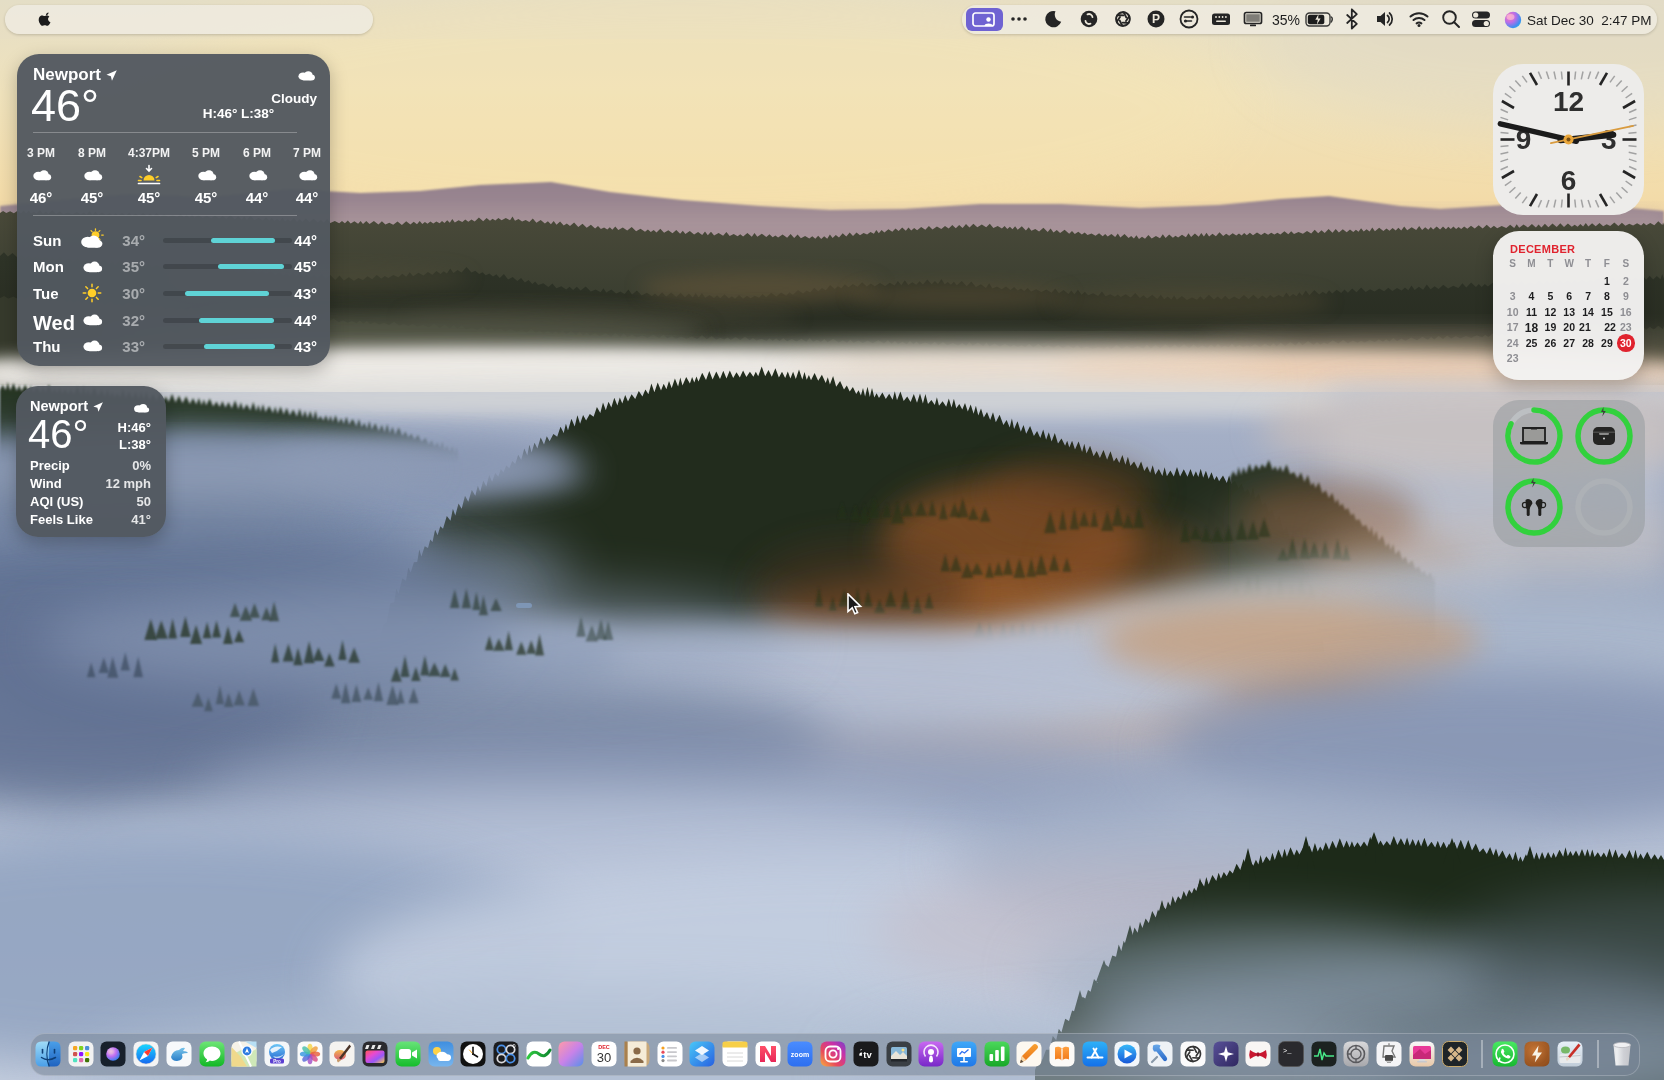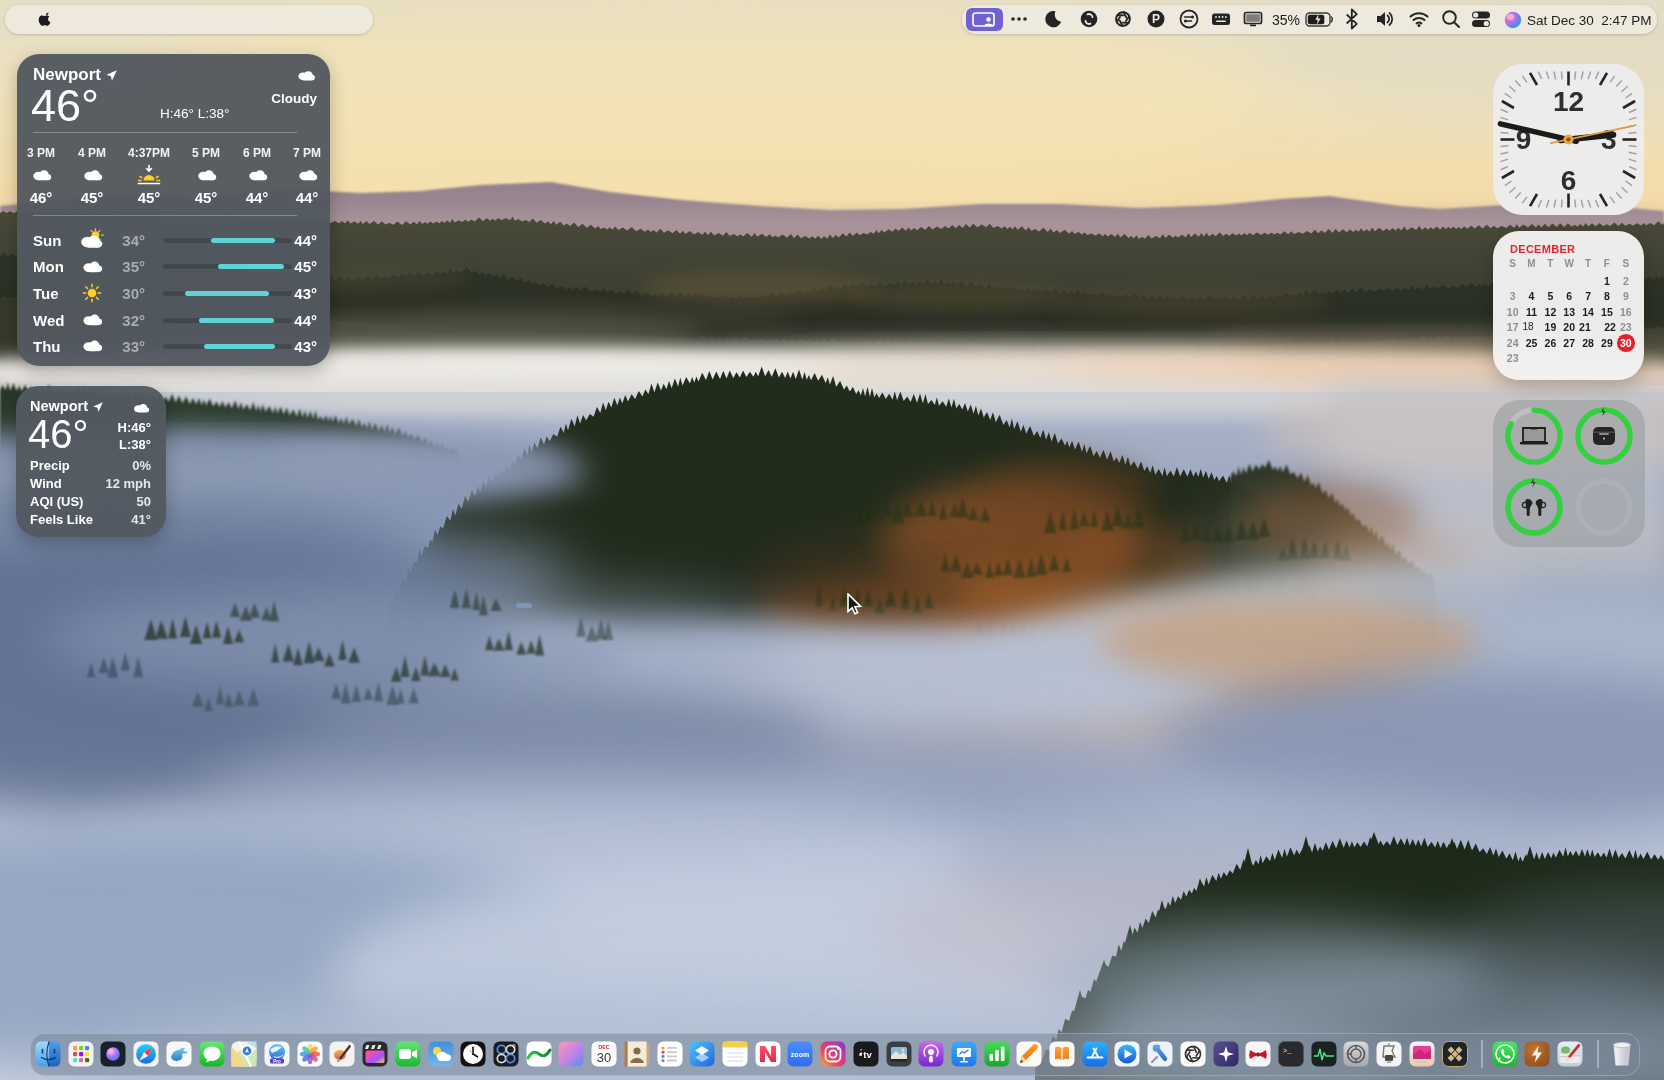--- a/index.html
+++ b/index.html
@@ -406,25 +406,25 @@
 <div style="position:absolute;left:31px;top:80px;font-size:45px;font-weight:400;color:#fff">46°</div>
 <svg style="position:absolute;left:296.0px;top:69.0px" width="20" height="12" viewBox="0 0 100 62">
 <g fill="#fff" opacity="1">
         <ellipse cx="35" cy="38" rx="24" ry="20"></ellipse>
         <ellipse cx="62" cy="32" rx="22" ry="21"></ellipse>
         <ellipse cx="78" cy="44" rx="18" ry="15"></ellipse>
         <rect x="30" y="40" width="50" height="19" rx="9"></rect>
       </g>
     </svg>
 <div style="position:absolute;left:160px;top:91px;width:157px;text-align:right;font-size:13.5px;font-weight:bold;color:#fff">Cloudy</div>
-<div style="position:absolute;left:160px;top:106px;width:157px;text-align:left;font-size:13.5px;font-weight:normal;color:#fff">H:46° L:38°</div>
+<div style="position:absolute;left:160px;top:106px;width:157px;text-align:center;font-size:13.5px;font-weight:bold;color:#fff">H:46° L:38°</div>
 <div style="position:absolute;left:33px;top:132px;width:264px;height:1px;background:rgba(255,255,255,0.28)"></div>
 <div style="position:absolute;left:11px;top:146px;width:60px;text-align:center;font-size:12px;font-weight:bold;color:rgba(255,255,255,0.92)">3 PM</div>
 <div style="position:absolute;left:11px;top:189px;width:60px;text-align:center;font-size:15px;font-weight:bold;color:#fff">46°</div>
-<div style="position:absolute;left:62px;top:146px;width:60px;text-align:center;font-size:12px;font-weight:bold;color:rgba(255,255,255,0.92)">4 PM</div>
+<div style="position:absolute;left:62px;top:146px;width:60px;text-align:center;font-size:12px;font-weight:bold;color:rgba(255,255,255,0.92)">8 PM</div>
 <div style="position:absolute;left:62px;top:189px;width:60px;text-align:center;font-size:15px;font-weight:bold;color:#fff">45°</div>
 <div style="position:absolute;left:119px;top:146px;width:60px;text-align:center;font-size:12px;font-weight:bold;color:rgba(255,255,255,0.92)">4:37PM</div>
 <div style="position:absolute;left:119px;top:189px;width:60px;text-align:center;font-size:15px;font-weight:bold;color:#fff">45°</div>
 <div style="position:absolute;left:176px;top:146px;width:60px;text-align:center;font-size:12px;font-weight:bold;color:rgba(255,255,255,0.92)">5 PM</div>
 <div style="position:absolute;left:176px;top:189px;width:60px;text-align:center;font-size:15px;font-weight:bold;color:#fff">45°</div>
 <div style="position:absolute;left:227px;top:146px;width:60px;text-align:center;font-size:12px;font-weight:bold;color:rgba(255,255,255,0.92)">6 PM</div>
 <div style="position:absolute;left:227px;top:189px;width:60px;text-align:center;font-size:15px;font-weight:bold;color:#fff">44°</div>
 <div style="position:absolute;left:277px;top:146px;width:60px;text-align:center;font-size:12px;font-weight:bold;color:rgba(255,255,255,0.92)">7 PM</div>
 <div style="position:absolute;left:277px;top:189px;width:60px;text-align:center;font-size:15px;font-weight:bold;color:#fff">44°</div>
 <svg style="position:absolute;left:30.5px;top:168.0px" width="21" height="13" viewBox="0 0 100 62">
@@ -512,21 +512,21 @@
 <svg style="position:absolute;left:82.0px;top:283.0px" width="20" height="20" viewBox="0 0 24 24">
 <circle cx="12" cy="12" r="5.2" fill="#ffce28"></circle>
       <g stroke="#ffce28" stroke-width="1.8" stroke-linecap="round">
 <path d="M12,1.5 V4.5 M12,19.5 V22.5 M1.5,12 H4.5 M19.5,12 H22.5 M4.6,4.6 L6.7,6.7 M17.3,17.3 L19.4,19.4 M19.4,4.6 L17.3,6.7 M6.7,17.3 L4.6,19.4"></path>
       </g>
     </svg>
 <div style="position:absolute;left:117px;top:285px;width:28px;text-align:right;font-size:15px;font-weight:bold;color:rgba(255,255,255,0.5)">30°</div>
 <div style="position:absolute;left:163px;top:291px;width:129px;height:4.5px;border-radius:3px;background:rgba(0,0,0,0.18)"></div>
 <div style="position:absolute;left:185px;top:291px;width:84px;height:4.5px;border-radius:3px;background:#5fd3d6"></div>
 <div style="position:absolute;left:272px;top:285px;width:45px;text-align:right;font-size:15px;font-weight:bold;color:#fff">43°</div>
-<div style="position:absolute;left:33px;top:312px;font-size:15px;font-weight:bold;color:#fff">Wed</div>
+<div style="position:absolute;left:33px;top:312px;font-size:20px;font-weight:bold;color:#fff">Wed</div>
 <svg style="position:absolute;left:81.0px;top:311.5px" width="22" height="14" viewBox="0 0 100 62">
 <g fill="#fff" opacity="1">
         <ellipse cx="35" cy="38" rx="24" ry="20"></ellipse>
         <ellipse cx="62" cy="32" rx="22" ry="21"></ellipse>
         <ellipse cx="78" cy="44" rx="18" ry="15"></ellipse>
         <rect x="30" y="40" width="50" height="19" rx="9"></rect>
       </g>
     </svg>
 <div style="position:absolute;left:117px;top:312px;width:28px;text-align:right;font-size:15px;font-weight:bold;color:rgba(255,255,255,0.5)">32°</div>
 <div style="position:absolute;left:163px;top:318px;width:129px;height:4.5px;border-radius:3px;background:rgba(0,0,0,0.18)"></div>
@@ -660,21 +660,21 @@
 <div style="position:absolute;left:1597.9px;top:290.0px;width:18px;text-align:center;font-size:10.5px;font-weight:bold;color:#1d1d1f">8</div>
 <div style="position:absolute;left:1616.8px;top:290.0px;width:18px;text-align:center;font-size:10.5px;font-weight:bold;color:#8e8e93">9</div>
 <div style="position:absolute;left:1503.7px;top:305.5px;width:18px;text-align:center;font-size:10.5px;font-weight:bold;color:#8e8e93">10</div>
 <div style="position:absolute;left:1522.5px;top:305.5px;width:18px;text-align:center;font-size:10.5px;font-weight:bold;color:#1d1d1f">11</div>
 <div style="position:absolute;left:1541.4px;top:305.5px;width:18px;text-align:center;font-size:10.5px;font-weight:bold;color:#1d1d1f">12</div>
 <div style="position:absolute;left:1560.2px;top:305.5px;width:18px;text-align:center;font-size:10.5px;font-weight:bold;color:#1d1d1f">13</div>
 <div style="position:absolute;left:1579.1px;top:305.5px;width:18px;text-align:center;font-size:10.5px;font-weight:bold;color:#1d1d1f">14</div>
 <div style="position:absolute;left:1597.9px;top:305.5px;width:18px;text-align:center;font-size:10.5px;font-weight:bold;color:#1d1d1f">15</div>
 <div style="position:absolute;left:1616.8px;top:305.5px;width:18px;text-align:center;font-size:10.5px;font-weight:bold;color:#8e8e93">16</div>
 <div style="position:absolute;left:1503.7px;top:321.0px;width:18px;text-align:center;font-size:10.5px;font-weight:bold;color:#8e8e93">17</div>
-<div style="position:absolute;left:1522.5px;top:321.0px;width:18px;font-size:10px;font-weight:normal;color:#1d1d1f">18</div>
+<div style="position:absolute;left:1522.5px;top:321.0px;width:18px;text-align:center;font-size:12px;font-weight:bold;color:#1d1d1f">18</div>
 <div style="position:absolute;left:1541.4px;top:321.0px;width:18px;text-align:center;font-size:10.5px;font-weight:bold;color:#1d1d1f">19</div>
 <div style="position:absolute;left:1560.2px;top:321.0px;width:18px;text-align:center;font-size:10.5px;font-weight:bold;color:#1d1d1f">20</div>
 <div style="position:absolute;left:1579.1px;top:321.0px;width:18px;text-align:left;font-size:10.5px;font-weight:bold;color:#1d1d1f">21</div>
 <div style="position:absolute;left:1597.9px;top:321.0px;width:18px;text-align:right;font-size:10.5px;font-weight:bold;color:#1d1d1f">22</div>
 <div style="position:absolute;left:1616.8px;top:321.0px;width:18px;text-align:center;font-size:10.5px;font-weight:bold;color:#8e8e93">23</div>
 <div style="position:absolute;left:1503.7px;top:336.5px;width:18px;text-align:center;font-size:10.5px;font-weight:bold;color:#8e8e93">24</div>
 <div style="position:absolute;left:1522.5px;top:336.5px;width:18px;text-align:center;font-size:10.5px;font-weight:bold;color:#1d1d1f">25</div>
 <div style="position:absolute;left:1541.4px;top:336.5px;width:18px;text-align:center;font-size:10.5px;font-weight:bold;color:#1d1d1f">26</div>
 <div style="position:absolute;left:1560.2px;top:336.5px;width:18px;text-align:center;font-size:10.5px;font-weight:bold;color:#1d1d1f">27</div>
 <div style="position:absolute;left:1579.1px;top:336.5px;width:18px;text-align:center;font-size:10.5px;font-weight:bold;color:#1d1d1f">28</div>

